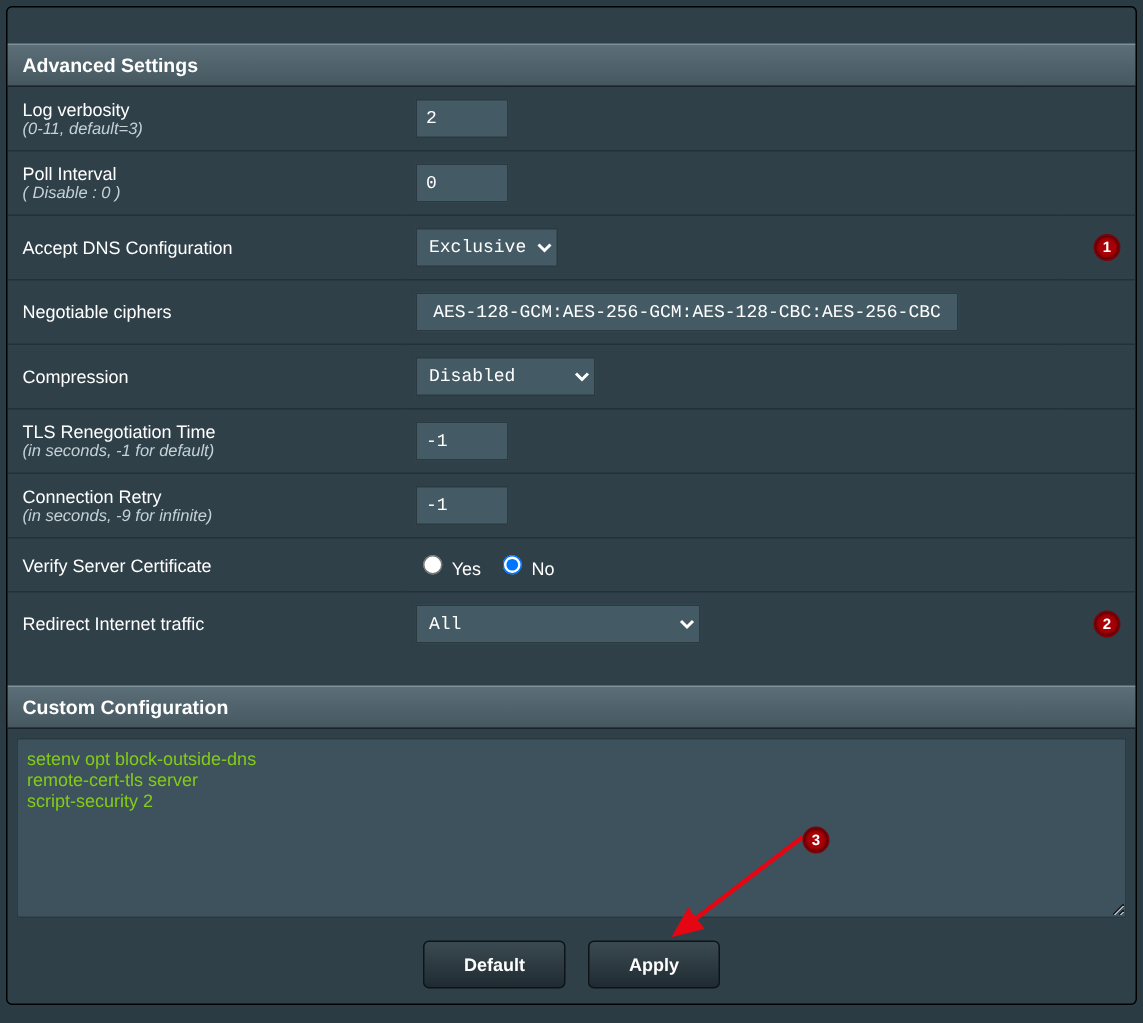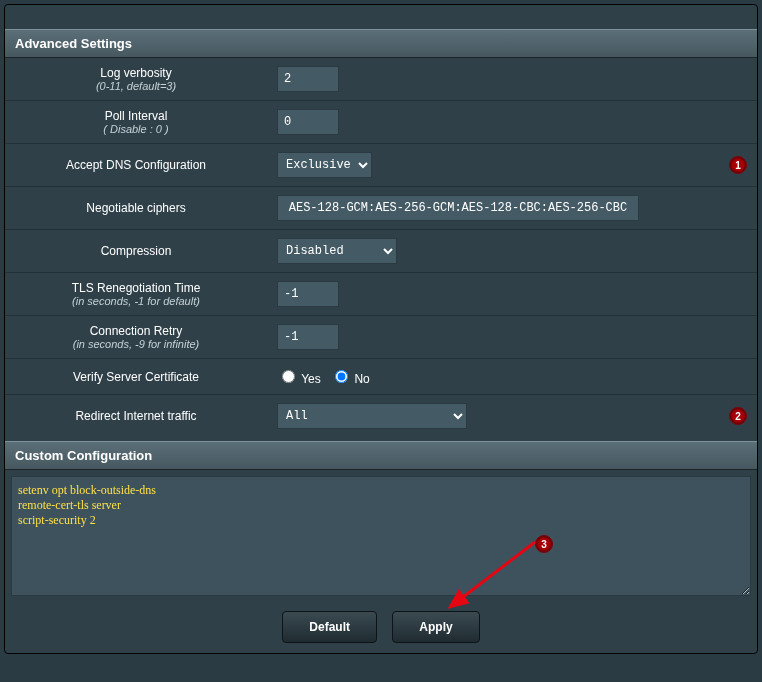--- a/index.html
+++ b/index.html
@@ -29,21 +29,21 @@
   table.form {
     width: 100%;
     border-collapse: collapse;
   }
   table.form td {
     padding: 8px 10px;
     vertical-align: middle;
     border-bottom: 1px solid #223038;
   }
   table.form tr:last-child td { border-bottom: none; }
-  td.label { width: 262px; text-align: center; }
+  td.label { width: 262px; }
   .hint {
     font-style: italic;
     color: #c5d1d6;
     font-size: 11px;
     display:block;
   }
   input.txt, select.sel {
     background: #445a65;
     border: 1px solid #2b3a41;
     color: #fff;
@@ -74,22 +74,22 @@
   }
   td.badge-cell { text-align: right; padding-right: 16px; width:50px;}
   .custom-box {
     margin: 6px;
   }
   textarea.custom {
     width: 100%;
     height: 120px;
     background: #3d525c;
     border: 1px solid #2b3a41;
-    color: #fde047;
-    font-family: Liberation Serif, serif;
+    color: #84cc16;
+    font-family: Liberation Sans, sans-serif;
     font-size: 12px;
     padding: 6px;
     resize: both;
   }
   .button-row {
     text-align: center;
     padding: 6px 0 10px 0;
   }
   button.act {
     background: linear-gradient(#3b4a51, #1f2b31);
@@ -190,21 +190,21 @@
       <td>
         <select class="sel" style="width:190px">
           <option>All</option>
         </select>
       </td>
       <td class="badge-cell"><span class="badge">2</span></td>
     </tr>
   </tbody>
     </table>
 
-  <div class="section-hdr" style="margin-top:4px">Custom Configuration</div>
+  <div class="section-hdr" style="margin-top:20px">Custom Configuration</div>
 
   <div class="custom-box">
     <textarea class="custom" style="">setenv opt block-outside-dns
 remote-cert-tls server
 script-security 2</textarea>
   </div>
 
   <div class="arrow-wrap">
     <svg class="arrow-svg" width="150" height="80" style="left:420px; top:-68px;">
       <defs>

